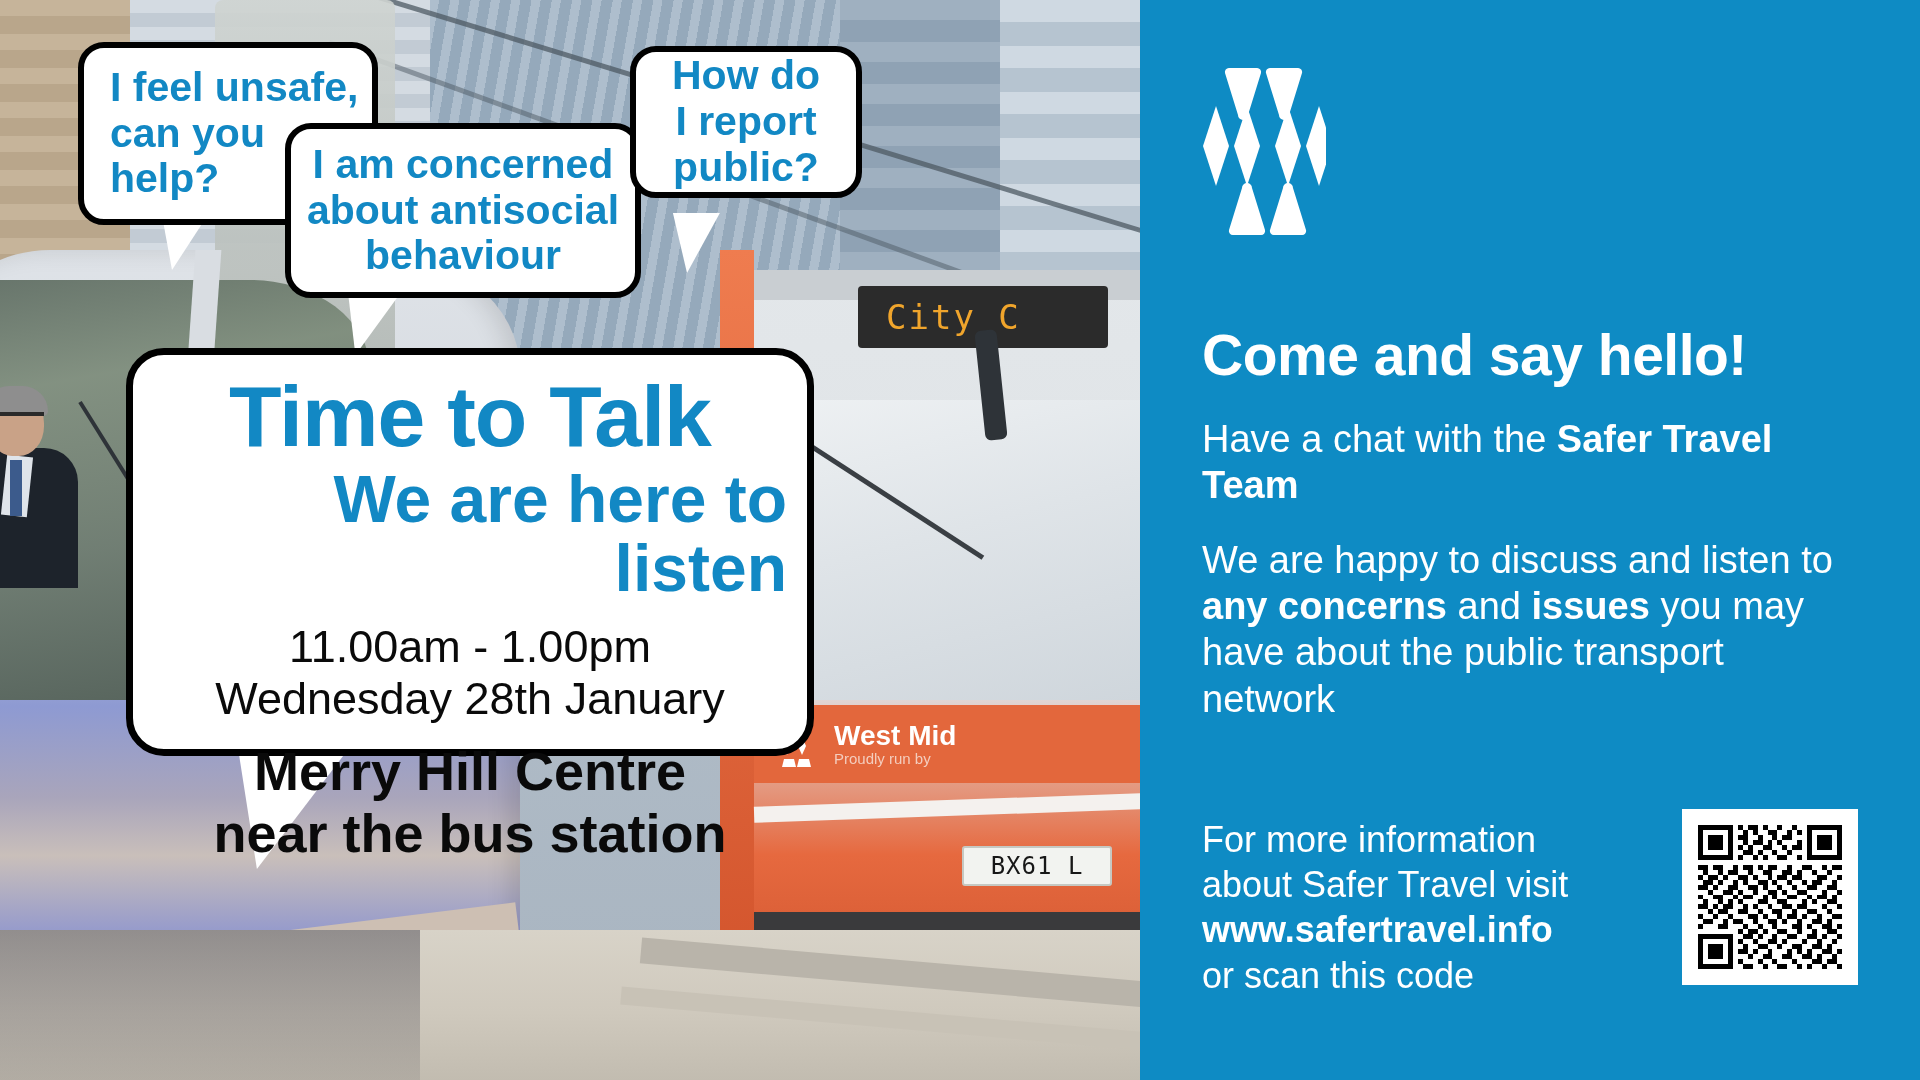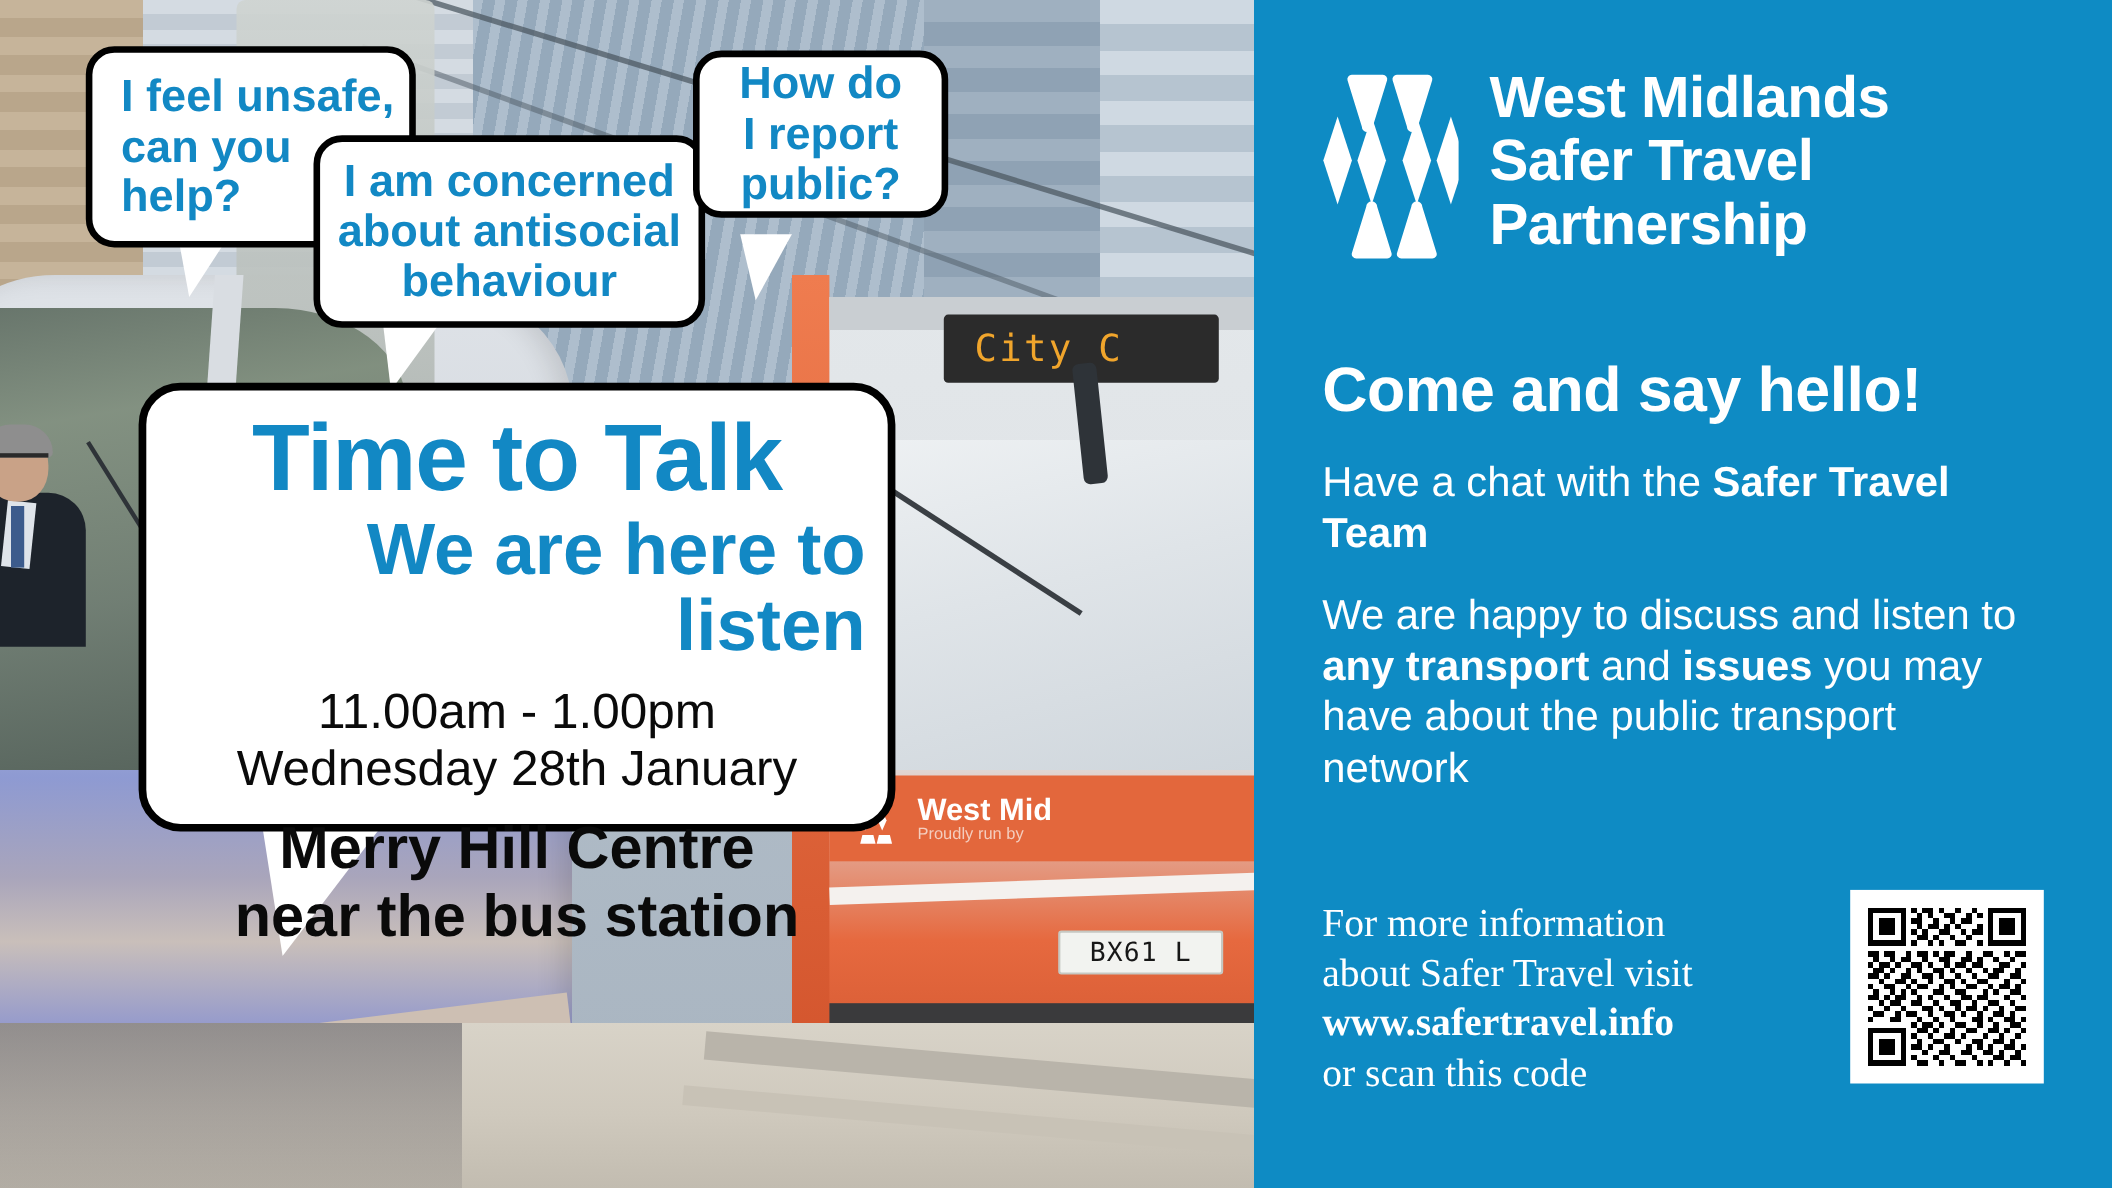--- a/index.html
+++ b/index.html
@@ -488,21 +488,20 @@
 
   .footer-block {
     position: absolute;
     left: 62px;
     bottom: 82px;
     width: 656px;
     display: flex;
     align-items: flex-start;
     justify-content: space-between;
     gap: 24px;
-    font-family: Liberation Serif, serif;
   }
   .footer-text {
     font-size: 36px;
     line-height: 1.26;
     padding-top: 8px;
   }
   .footer-text .strong { font-weight: bold; }
 
   .qr-box {
     background: #ffffff;
@@ -639,35 +638,30 @@
         <path d="M40 128 a5 5 0 0 1 10 0 l13 42 a4 4 0 0 1 -4 5 h-28 a4 4 0 0 1 -4 -5 z" fill="#fff"></path>
 
         <path d="M68 8 h28 a4 4 0 0 1 4 5 l-13 42 a5 5 0 0 1 -10 0 l-13 -42 a4 4 0 0 1 4 -5 z" fill="#fff"></path>
 
         <path d="M86 46 L99 86 L86 126 L73 86 Z" fill="#fff"></path>
 
         <path d="M81 128 a5 5 0 0 1 10 0 l13 42 a4 4 0 0 1 -4 5 h-28 a4 4 0 0 1 -4 -5 z" fill="#fff"></path>
 
         <path d="M117 46 L130 86 L117 126 L104 86 Z" fill="#fff"></path>
       </svg>
-      <div class="brand-name">
-        <span class="ln">West Midlands</span>
-        <span class="ln">Safer Travel</span>
-        <span class="ln">Partnership</span>
-      </div>
     </div>
 
     <div class="headline-hello">Come and say hello!</div>
 
     <div class="para">
       <span>Have a chat with the </span><b>Safer Travel Team</b>
     </div>
 
     <div class="para">
-      <span>We are happy to discuss and listen to </span><b>any transport</b><span> and </span><b>issues</b><span> you may have about the public transport network</span>
+      <span>We are happy to discuss and listen to </span><b>any concerns</b><span> and </span><b>issues</b><span> you may have about the public transport network</span>
     </div>
 
     <div class="footer-block">
       <div class="footer-text">
         <div>For more information</div>
         <div>about Safer Travel visit</div>
         <div class="strong">www.safertravel.info</div>
         <div>or scan this code</div>
       </div>
       <div class="qr-box">

